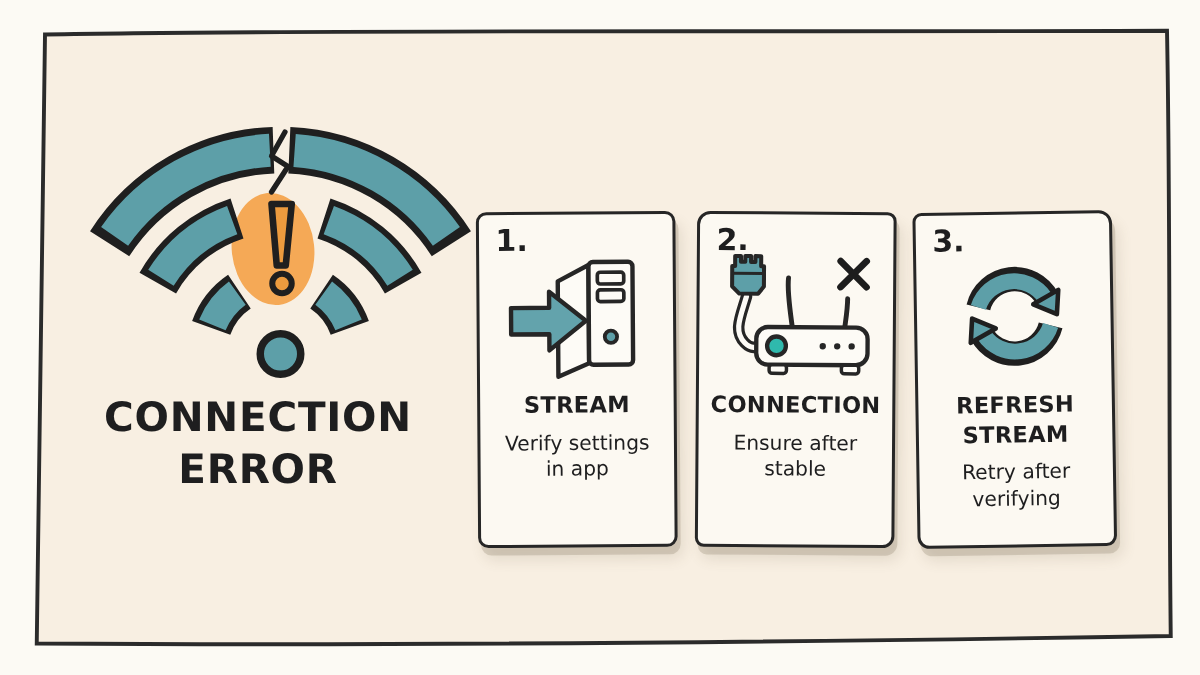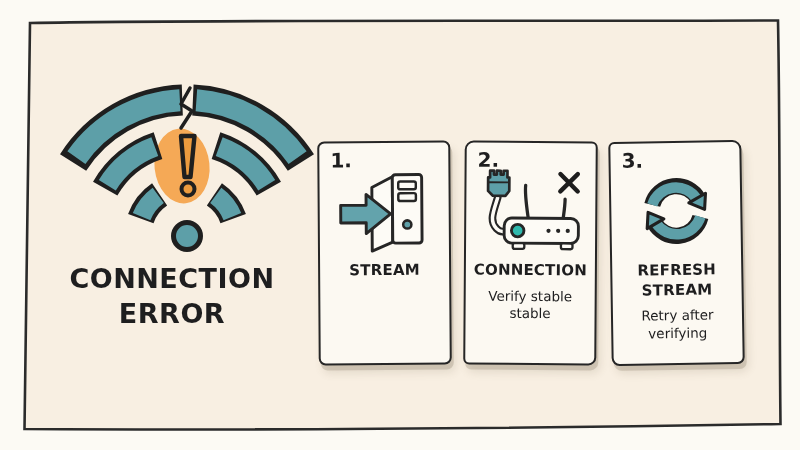--- a/index.html
+++ b/index.html
@@ -91,20 +91,24 @@
         <rect x="58" y="10" width="30" height="70" rx="3" fill="#fdfbf6" stroke="#262626" stroke-width="3"></rect>
         <rect x="64" y="17" width="18" height="8" rx="2" fill="none" stroke="#262626" stroke-width="2.5"></rect>
         <rect x="64" y="29" width="18" height="8" rx="2" fill="none" stroke="#262626" stroke-width="2.5"></rect>
         <circle cx="73" cy="61" r="4.2" fill="#5d9fa8" stroke="#262626" stroke-width="2.6"></circle>
         <path d="M5,41 L31,41 L31,30 L56,50 L31,70 L31,59 L5,59 Z" fill="#63a3ac" stroke="#262626" stroke-width="3" stroke-linejoin="round"></path>
       </svg>
     </div>
     <div class="card-title">
       <div>STREAM</div>
     </div>
+    <div class="card-sub">
+      <div>Verify settings</div>
+      <div>in app</div>
+    </div>
   </div>
 
   <div class="card">
     <div class="step-num">2.</div>
     <div class="icon-wrap">
       <svg width="106" height="92" viewBox="0 0 110 95" aria-hidden="true">
 
         <path d="M52,58 C50,44 48,32 49,23" fill="none" stroke="#262626" stroke-width="3.4" stroke-linecap="round"></path>
         <path d="M88,58 C89,50 90,44 90,37" fill="none" stroke="#262626" stroke-width="3.4" stroke-linecap="round"></path>
 
@@ -128,21 +132,21 @@
         <circle cx="41" cy="70" r="6.5" fill="#2fb9ad" stroke="#262626" stroke-width="3"></circle>
         <circle cx="73" cy="70" r="2.2" fill="#262626"></circle>
         <circle cx="83" cy="70" r="2.2" fill="#262626"></circle>
         <circle cx="93" cy="70" r="2.2" fill="#262626"></circle>
       </svg>
     </div>
     <div class="card-title">
       <div>CONNECTION</div>
     </div>
     <div class="card-sub">
-      <div>Verify stable</div>
+      <div>Ensure after</div>
       <div>stable</div>
     </div>
   </div>
 
   <div class="card">
     <div class="step-num">3.</div>
     <div class="icon-wrap">
       <svg width="86" height="88" viewBox="0 0 90 92" aria-hidden="true">
         <g>
 

